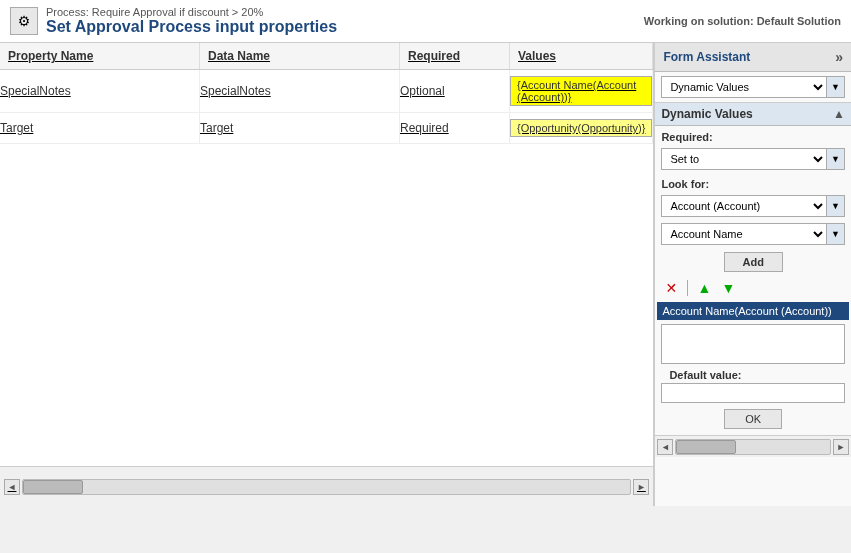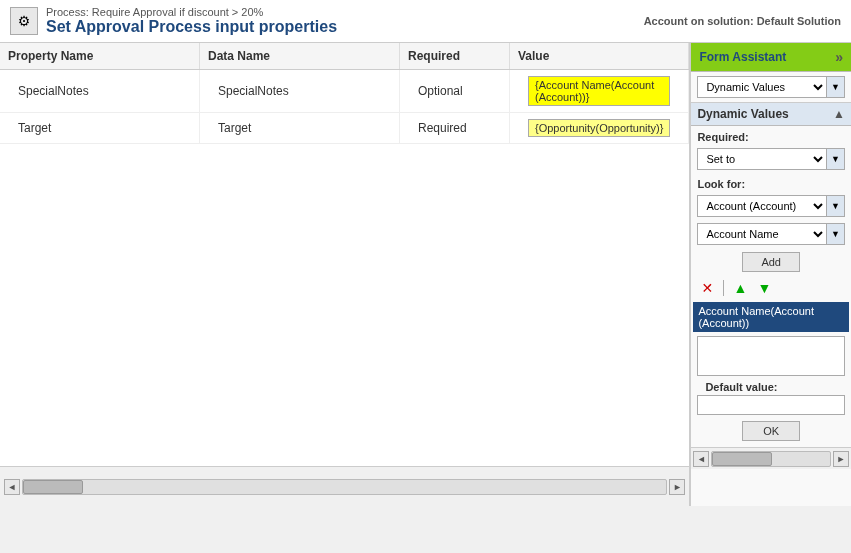--- a/index.html
+++ b/index.html
@@ -55,20 +55,21 @@
       height: calc(553px - 90px);
     }
 
     
     .table-area {
       flex: 1;
       background: #fff;
       border-right: 1px solid #ccc;
       display: flex;
       flex-direction: column;
+      text-decoration: underline;
     }
 
     .table-header {
       display: grid;
       grid-template-columns: 200px 200px 110px 1fr;
       background: #f5f5f5;
       border-bottom: 1px solid #ccc;
       padding: 0;
     }
     .table-header-cell {
@@ -81,21 +82,21 @@
 
     .table-body {
       flex: 1;
     }
     .table-row {
       display: grid;
       grid-template-columns: 200px 200px 110px 1fr;
       border-bottom: 1px solid #eee;
     }
     .table-cell {
-      padding: 6px 18px;
+      padding: 6px 0;
       color: #333;
       border-right: 1px solid #eee;
       font-size: 12px;
       display: flex;
       align-items: center;
     }
 
     .value-chip {
       background: #ffff00;
       border: 1px solid #aaa;
@@ -111,21 +112,21 @@
     
     .right-panel {
       width: 200px;
       background: #f9f9f9;
       border-left: 1px solid #ccc;
       display: flex;
       flex-direction: column;
     }
 
     .panel-header {
-      background: #84cc16;
+      background: #e5e5e5;
       padding: 6px 8px;
       font-weight: bold;
       font-size: 12px;
       color: #1f497d;
       display: flex;
       justify-content: space-between;
       align-items: center;
       border-bottom: 1px solid #bbb;
     }
     .panel-header-arrow {
@@ -178,20 +179,21 @@
 
     .add-btn {
       display: block;
       margin: 4px auto;
       padding: 3px 18px;
       background: #e8e8e8;
       border: 1px solid #aaa;
       font-size: 11px;
       cursor: pointer;
       color: #333;
+      font-weight: bold;
     }
 
     .icon-toolbar {
       display: flex;
       align-items: center;
       gap: 4px;
       padding: 2px 6px;
     }
     .icon-btn {
       width: 20px;
@@ -317,32 +319,32 @@
 <div class="top-bar">
   <div class="top-bar-left">
     <div class="top-bar-icon">
       <span>⚙</span>
     </div>
     <div>
       <div class="top-bar-subtitle">Process: Require Approval if discount &gt; 20%</div>
       <div class="top-bar-title">Set Approval Process input properties</div>
     </div>
   </div>
-  <div class="top-bar-right">Account on solution: Default Solution</div>
+  <div class="top-bar-right">Working on solution: Default Solution</div>
 </div>
 
 <div class="main-area">
 
   <div class="table-area">
 
     <div class="table-header">
       <div class="table-header-cell">Property Name</div>
       <div class="table-header-cell">Data Name</div>
       <div class="table-header-cell">Required</div>
-      <div class="table-header-cell">Value</div>
+      <div class="table-header-cell">Values</div>
     </div>
 
     <div class="table-body">
       <div class="table-row">
         <div class="table-cell">SpecialNotes</div>
         <div class="table-cell">SpecialNotes</div>
         <div class="table-cell">Optional</div>
         <div class="table-cell">
           <span class="value-chip">{Account Name(Account (Account))}</span>
         </div>

